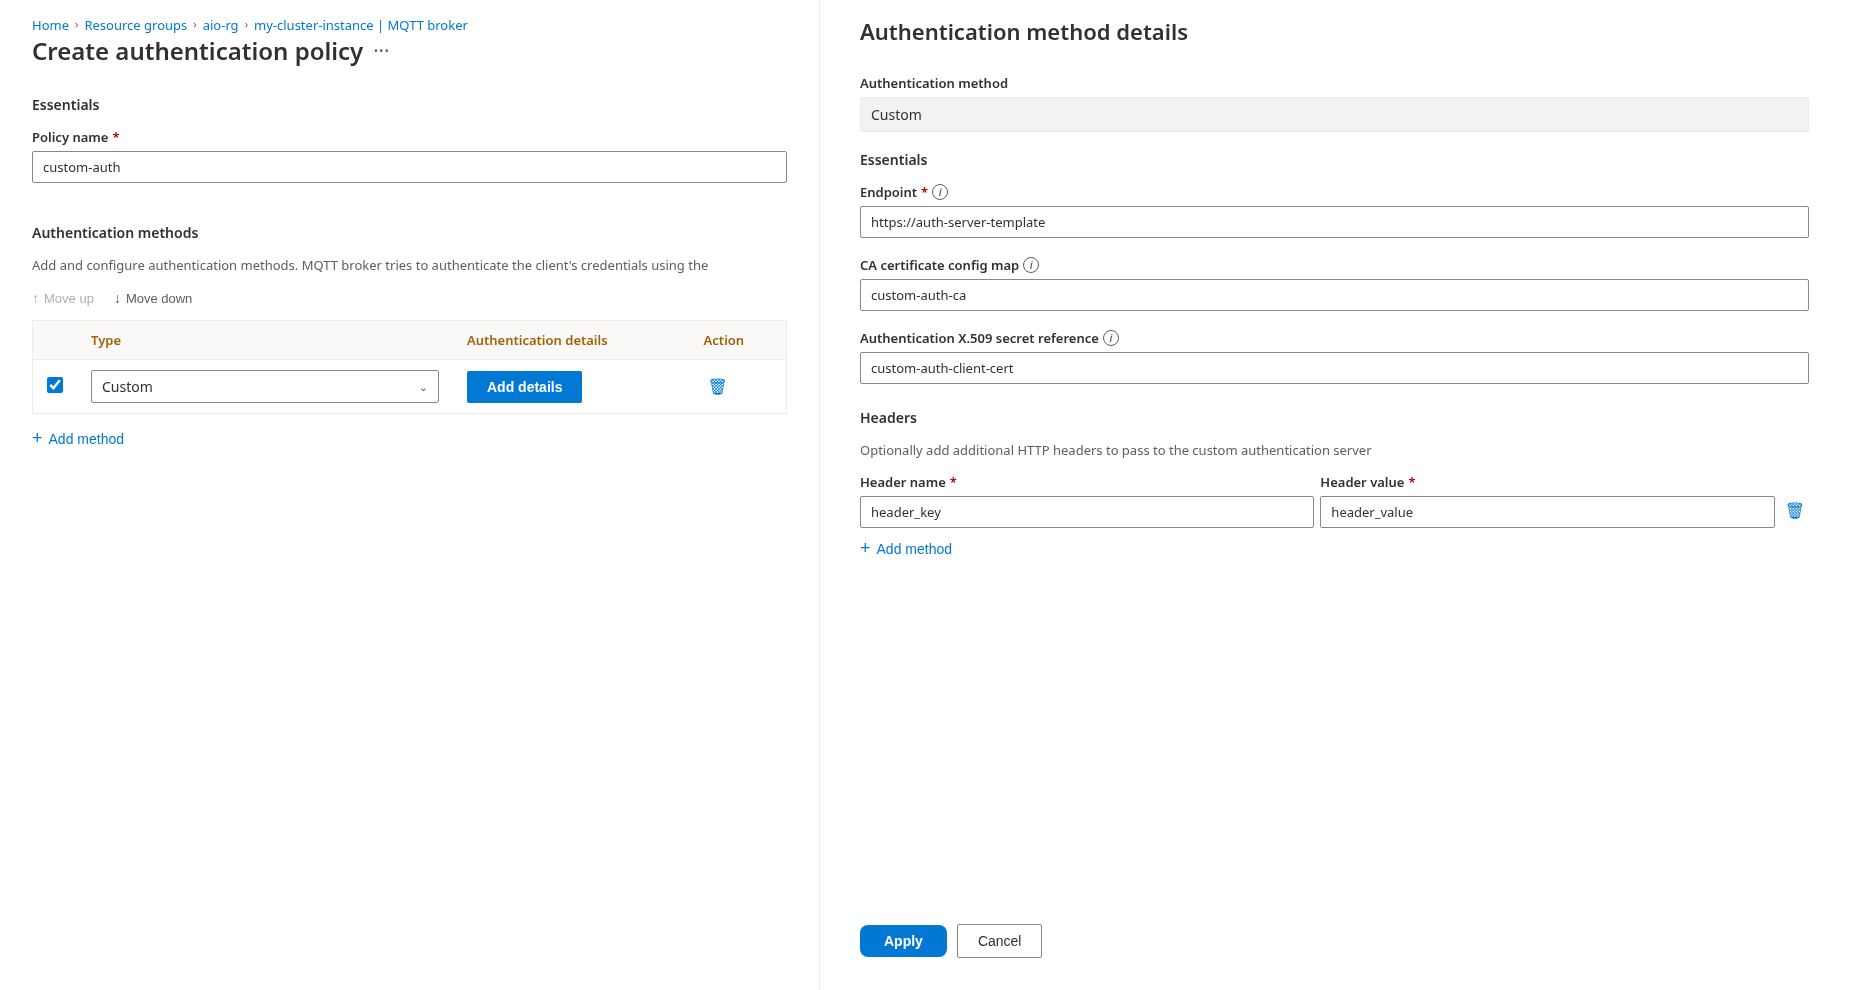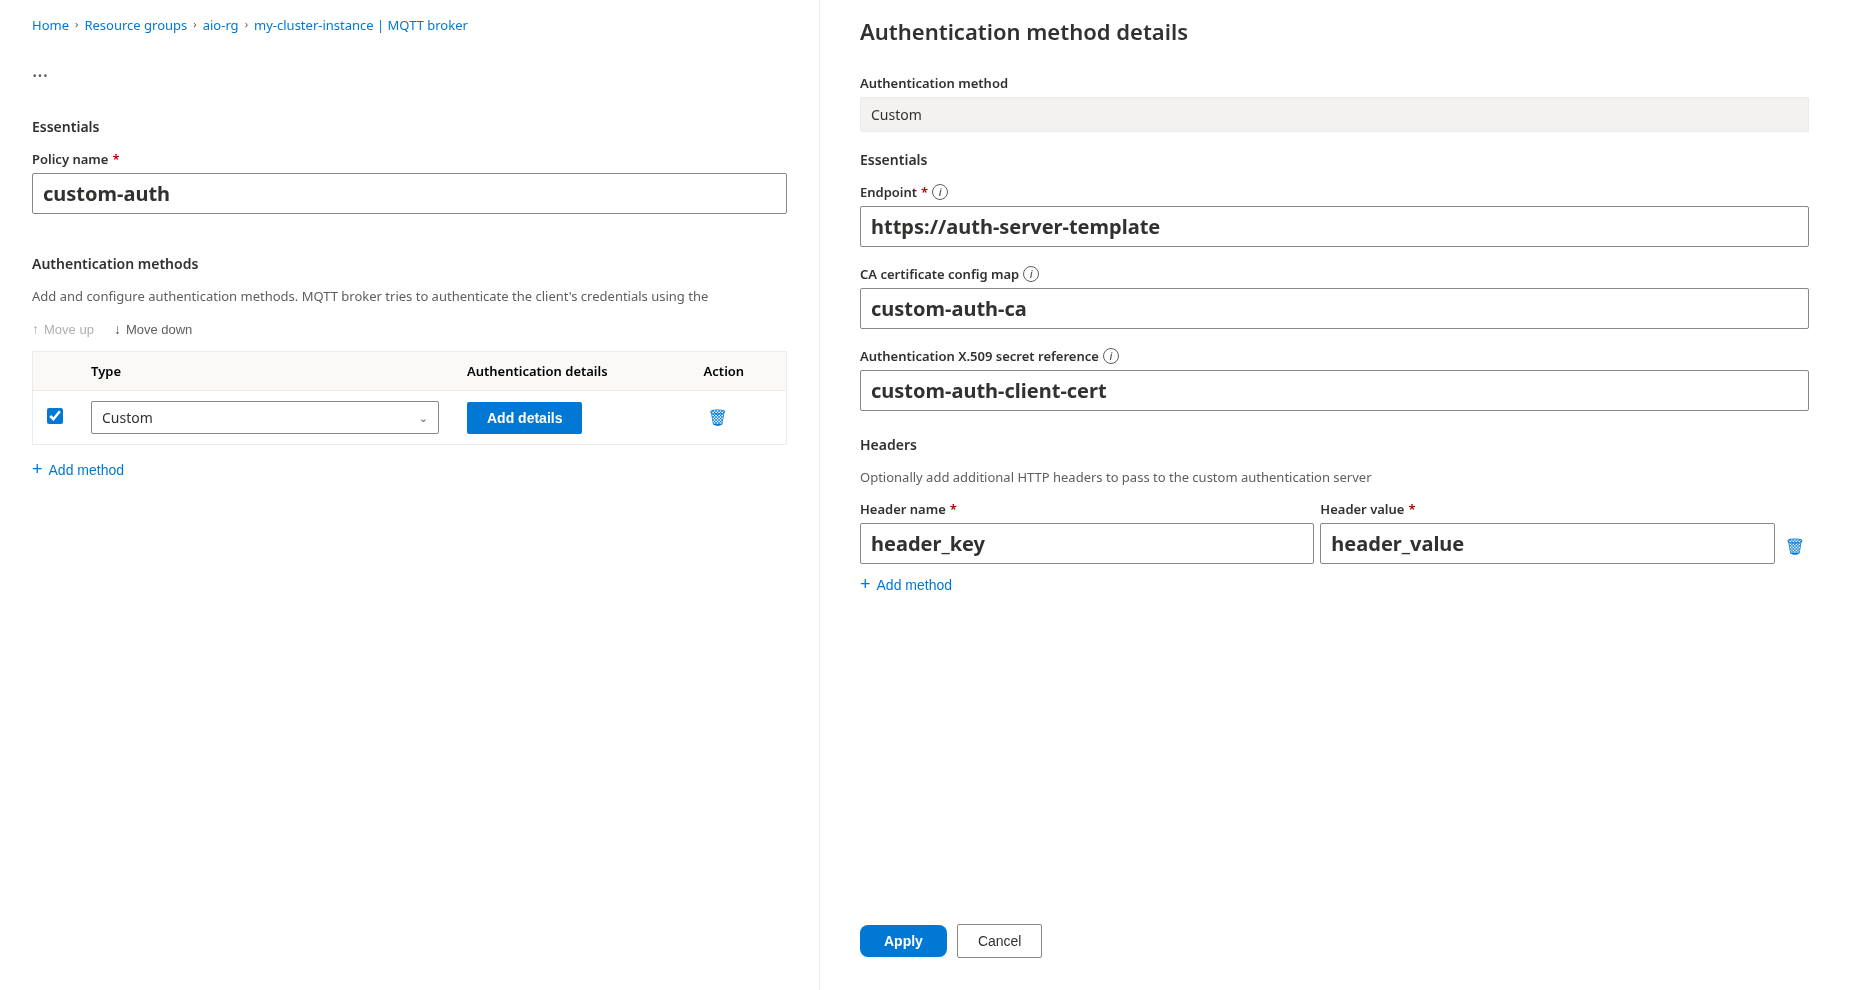--- a/index.html
+++ b/index.html
@@ -35,21 +35,21 @@
       position: relative;
     }
 
     
     .breadcrumb {
       display: flex;
       align-items: flex-start;
       gap: 6px;
       font-size: 13px;
       color: #0078d4;
-      margin-bottom: 28px;
+      margin-bottom: 0;
       flex-wrap: wrap;
     }
     .breadcrumb a {
       color: #0078d4;
       text-decoration: none;
       cursor: pointer;
     }
     .breadcrumb-sep {
       color: #605e5c;
       font-size: 11px;
@@ -97,26 +97,25 @@
       gap: 4px;
     }
     .required-star {
       color: #a80000;
     }
     .field-input {
       width: 100%;
       border: 1px solid #8a8886;
       border-radius: 2px;
       padding: 6px 10px;
-      font-size: 20px;
+      font-size: 13px;
       color: #323130;
       outline: none;
       background: #fff;
       font-family: inherit;
-      font-weight: bold;
     }
 
     
     .auth-methods-section {
       margin-top: 4px;
     }
     .auth-methods-desc {
       font-size: 13px;
       color: #605e5c;
       margin-bottom: 14px;
@@ -149,21 +148,21 @@
       border-collapse: collapse;
       border: 1px solid #edebe9;
     }
     .methods-table th {
       background: #faf9f8;
       border-bottom: 1px solid #edebe9;
       padding: 10px 14px;
       text-align: left;
       font-size: 13px;
       font-weight: 600;
-      color: #000000;
+      color: #a16207;
     }
     .methods-table td {
       padding: 10px 14px;
       border-bottom: 1px solid #edebe9;
       vertical-align: middle;
     }
     .methods-table tr:last-child td { border-bottom: none; }
 
     
     .checkbox-cell {
@@ -361,20 +360,21 @@
     <a>Home</a>
     <span class="breadcrumb-sep">›</span>
     <a>Resource groups</a>
     <span class="breadcrumb-sep">›</span>
     <a>aio-rg</a>
     <span class="breadcrumb-sep">›</span>
     <a class="breadcrumb-last">my-cluster-instance | MQTT broker</a>
   </nav>
 
   <h1 class="page-title">
+    <span>Create authentication policy</span>
     <span class="page-title-ellipsis">···</span>
   </h1>
 
   <div class="field-group">
     <div class="section-heading">Essentials</div>
     <div class="field-group">
       <label class="field-label">
         <span>Policy name</span>
         <span class="required-star">*</span>
       </label>

